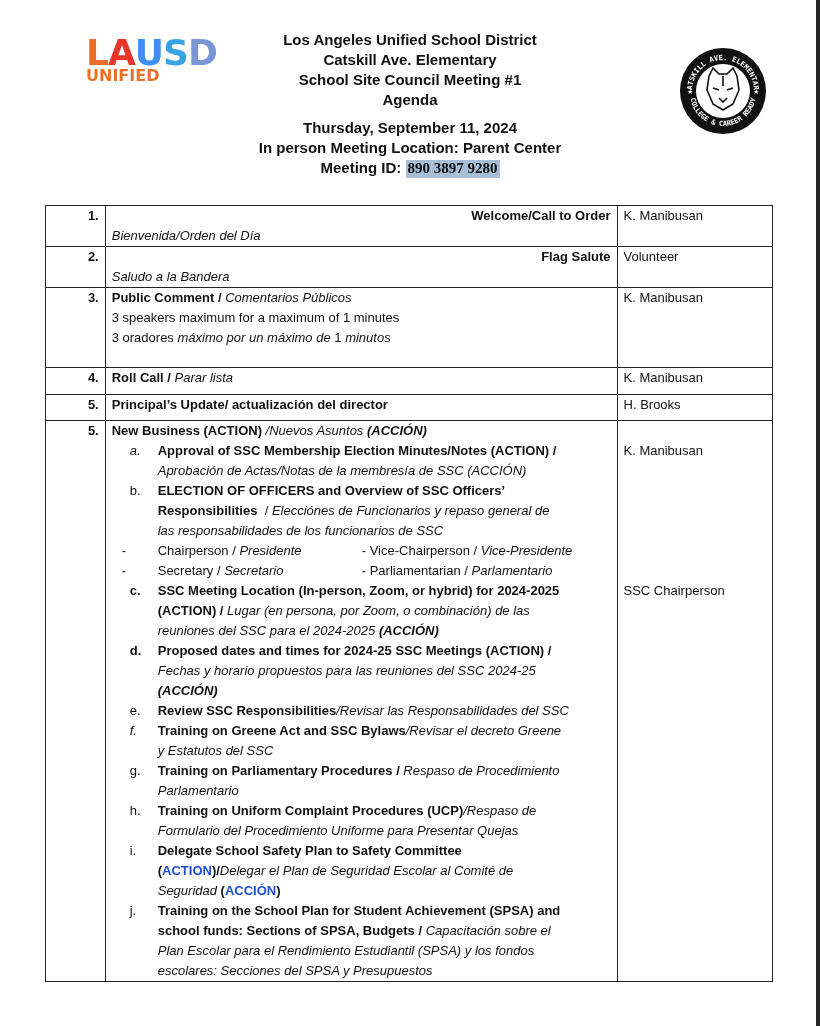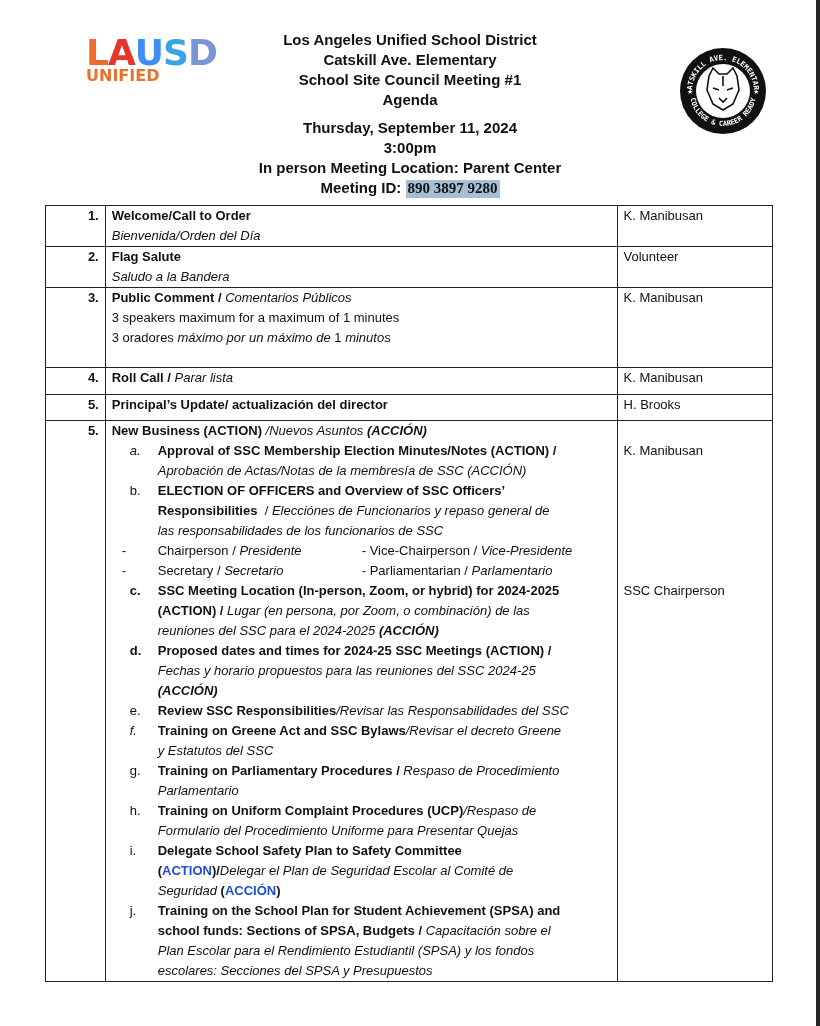--- a/index.html
+++ b/index.html
@@ -37,21 +37,21 @@
   table.agenda {
     position: absolute; left: 45px; top: 205px; width: 728px;
     border-collapse: collapse; font-size: 13px; line-height: 20px;
   }
   table.agenda td {
     border: 1.5px solid #222; vertical-align: top; padding: 0 6px;
   }
   td.num { width: 47px; text-align: right; font-weight: bold; padding-right: 9px; }
   td.pres { width: 143px; padding-left: 7px; }
   td.item { width: 500px; }
-  .b { font-weight: bold; }
+  .b { font-weight: bold; text-align: right; }
   .i { font-style: italic; }
   .green { color: #1d4ed8; }
   .sub { display: flex; }
   .sub .lt { width: 46px; text-align: left; padding-left: 18px; box-sizing: border-box; flex: none; }
   .sub .tx { flex: 1; }
   .dash { display: flex; }
   .dash .lt { width: 46px; padding-left: 10px; box-sizing: border-box; flex: none; }
   .dash .c1 { width: 204px; flex: none; }
 </style>
 </head>
@@ -89,21 +89,20 @@
   </g>
 </svg>
 
 <div class="header">
   <div>Los Angeles Unified School District</div>
   <div>Catskill Ave. Elementary</div>
   <div>School Site Council Meeting #1</div>
   <div>Agenda</div>
   <div class="gap"></div>
   <div>Thursday, September 11, 2024</div>
-  <div>3:00pm</div>
   <div>In person Meeting Location: Parent Center</div>
   <div><span>Meeting ID: </span><span class="mid-hl">890 3897 9280</span></div>
 </div>
 
 <table class="agenda">
   <tbody>
       <tr style="height:41px">
     <td class="num">1.</td>
     <td class="item">
       <div class="b">Welcome/Call to Order</div>

